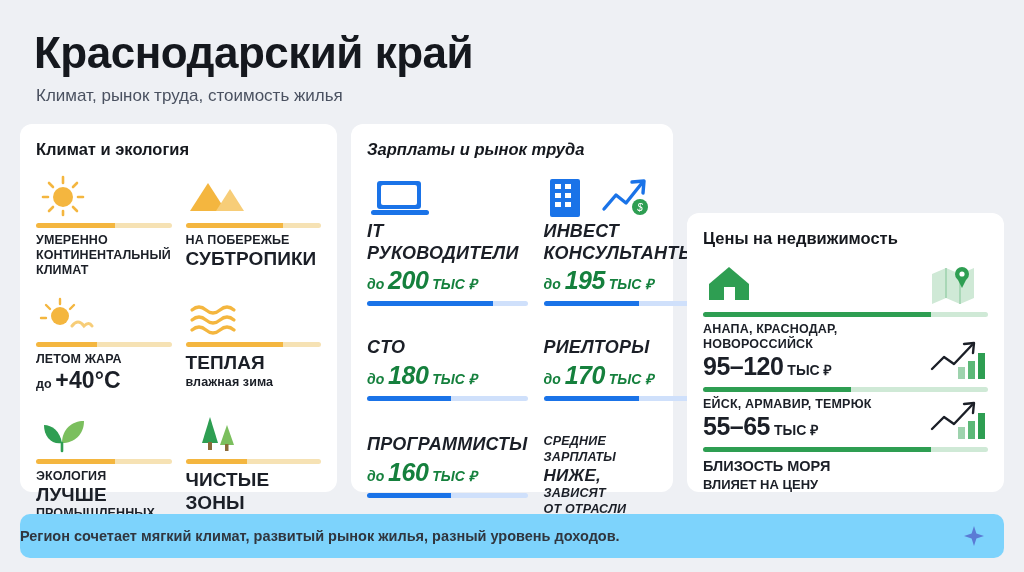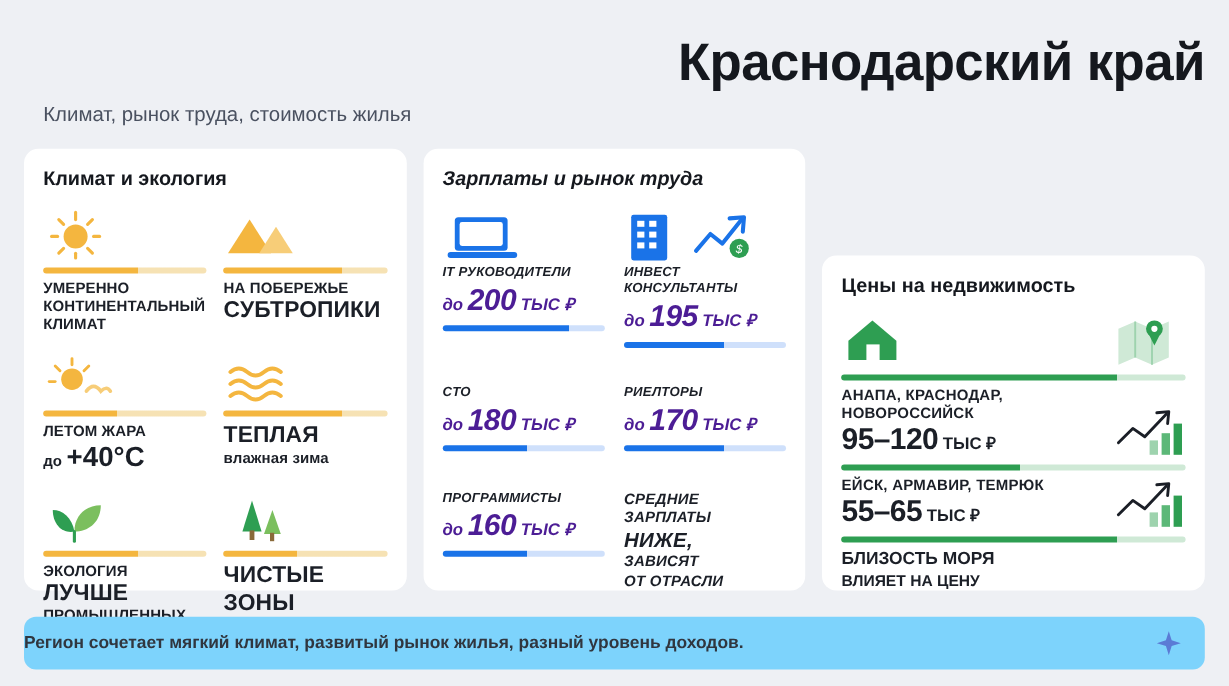--- a/index.html
+++ b/index.html
@@ -8,21 +8,21 @@
     background:#eef0f4;
     font-family:"Liberation Sans", sans-serif;
     color:#1b1f27;
     overflow:hidden;
   }
   .page{position:relative;width:1024px;height:572px;box-sizing:border-box;padding:24px 20px 0 20px;}
 
   
   .title{
     font-size:44px;font-weight:700;letter-spacing:-0.5px;line-height:1.05;
-    margin:6px 0 0 14px;color:#15181e;text-align:right;
+    margin:6px 0 0 14px;color:#15181e;
   }
   .subtitle{
     font-size:17px;color:#4a5160;margin:10px 0 0 16px;font-weight:400;
   }
 
   
   .columns{
     display:flex;gap:14px;margin-top:18px;align-items:flex-end;
   }
   .card{
@@ -53,22 +53,22 @@
   .clim-cell{min-height:0;}
   .icon-row{height:46px;display:flex;align-items:flex-end;}
   .clim-text{font-size:12.5px;line-height:1.18;font-weight:700;color:#1b1f27;letter-spacing:0.1px;}
   .clim-text .huge{font-size:23px;font-weight:700;}
   .clim-text .sub{font-weight:700;font-size:12.5px;}
   .clim-text.sub-title{font-size:19px;font-weight:700;}
   .sp{height:13px;}
 
   
   .sal-grid{display:grid;grid-template-columns:1fr 1fr;column-gap:16px;}
-  .sal-label{font-size:11px;font-weight:700;line-height:1.2;margin-bottom:2px;letter-spacing:0.2px;}
-  .sal-value{font-size:14px;font-weight:700;color:#4c1d95;white-space:nowrap;}
+  .sal-label{font-size:18px;font-weight:700;line-height:1.2;margin-bottom:2px;letter-spacing:0.2px;}
+  .sal-value{font-size:14px;font-weight:700;color:#15803d;white-space:nowrap;}
   .sal-value .num{font-size:25px;font-weight:700;letter-spacing:-0.5px;}
   .sal-icons{height:50px;display:flex;align-items:flex-end;gap:10px;}
   .sal-block{margin-bottom:8px;}
 
   
   .realty-row{display:flex;justify-content:space-between;align-items:flex-end;}
   .r-label{font-size:12.5px;font-weight:700;line-height:1.2;letter-spacing:0.2px;}
   .r-value{font-size:14px;font-weight:700;white-space:nowrap;}
   .r-value .num{font-size:25px;font-weight:700;letter-spacing:-0.5px;}
   .r-icons{width:64px;display:flex;align-items:flex-end;justify-content:flex-end;height:42px;}

